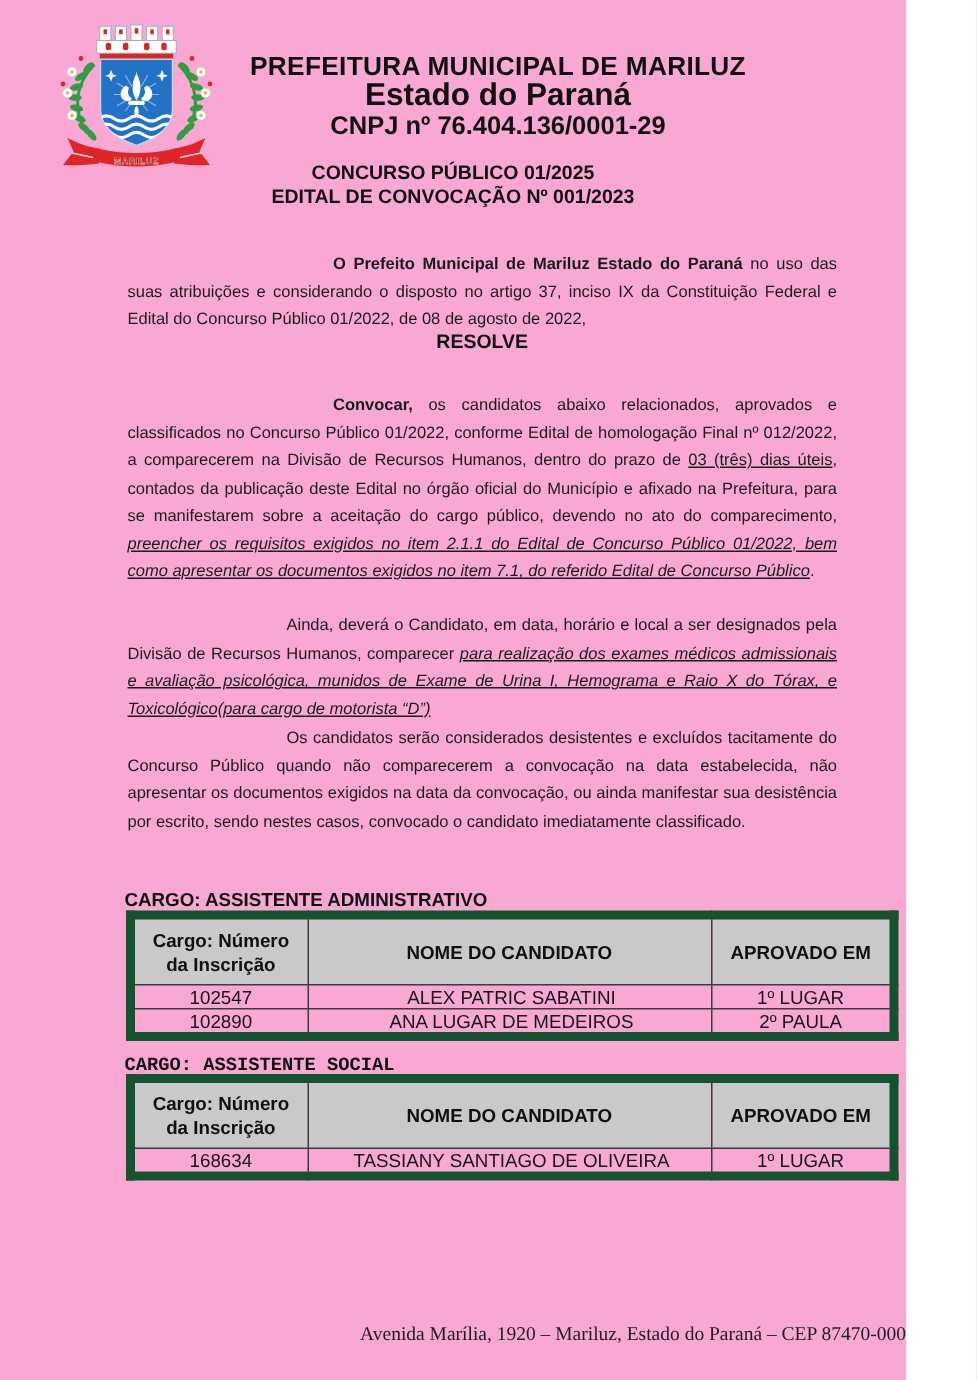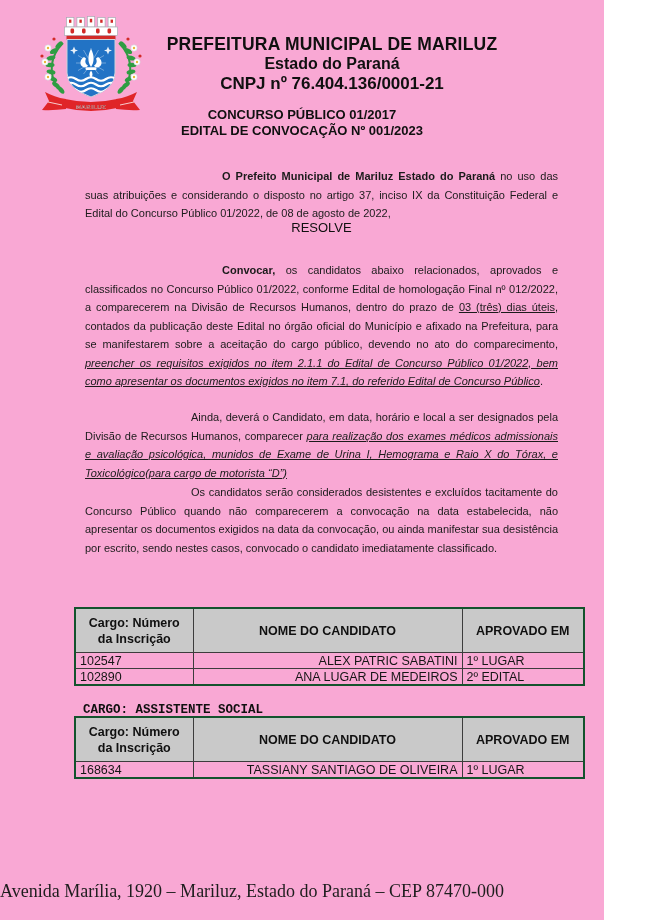--- a/index.html
+++ b/index.html
@@ -4,50 +4,50 @@
 <style>
   html,body{margin:0;padding:0;background:#ffffff;}
   .page{
     position:relative;width:604px;height:920px;background:#f9a8d4;
     font-family:"Liberation Sans",sans-serif;color:#1b1b1b;overflow:hidden;
   }
   
   .logo-svg{position:absolute;left:40px;top:12px;width:102px;height:105px;}
   .title-block{position:absolute;top:34px;left:60px;right:0;text-align:center;color:#101010;font-weight:700;}
   .title-l1{font-size:17.5px;line-height:20px;letter-spacing:.2px;}
-  .title-l2{font-size:16px;line-height:20px;}
+  .title-l2{font-size:21px;line-height:20px;}
   .title-l3{font-size:17px;line-height:20px;}
   .subtitle-block{position:absolute;top:107px;left:0;right:0;text-align:center;color:#101010;font-weight:700;font-size:13px;line-height:16px;}
   
   .para{position:absolute;left:85px;width:473px;text-align:justify;font-size:11px;line-height:18.5px;color:#1b1b1b;}
   .p1{top:156px;text-indent:137px;}
-  .resolve{position:absolute;top:220px;left:85px;width:473px;text-align:center;font-weight:400;font-size:13px;color:#101010;}
+  .resolve{position:absolute;top:220px;left:85px;width:473px;text-align:center;font-weight:700;font-size:13px;color:#101010;}
   .p2{top:250px;text-indent:137px;}
   .p3{top:397px;text-indent:106px;}
   .p4{top:472px;text-indent:106px;}
   .seg-b{font-weight:700;}
   .seg-bu{font-weight:400;text-decoration:underline;}
   .seg-iu{font-style:italic;text-decoration:underline;}
   
   .cargo-label{position:absolute;left:83px;font-weight:700;font-size:12.5px;color:#101010;white-space:nowrap;}
   .lbl-1{top:593px;}
   .lbl-2{top:703px;font-family:Liberation Mono, monospace;}
-  .conv-table{position:absolute;left:74px;border-collapse:collapse;width:509px;table-layout:fixed;border:2px solid #14532d;}
+  .conv-table{position:absolute;left:84px;border-collapse:collapse;width:509px;table-layout:fixed;border:6px solid #14532d;}
   .tbl-1{top:607px;}
   .tbl-2{top:716px;}
   .conv-table th,.conv-table td{border:1px solid #3c3c3c;overflow:hidden;}
   .conv-table th{
     background:#c9c9c9;font-size:12.5px;font-weight:700;text-align:center;
     vertical-align:middle;height:43px;line-height:16px;padding:0 6px;color:#101010;
   }
-  .conv-table td{font-size:12.5px;height:15px;line-height:14px;padding:0 4px;color:#161616;}
-  .conv-table td.name{text-align:right;padding-left:7px;}
-  
-  .footer{position:absolute;top:881px;left:0;right:0;text-align:left;
-    font-family:"Liberation Serif",serif;font-size:18px;color:#1d1d1d;}
+  .conv-table td{font-size:12.5px;height:15px;line-height:14px;padding:0 4px;text-align:center;color:#161616;}
+  .conv-table td.name{text-align:center;padding-left:7px;}
+  
+  .footer{position:absolute;top:881px;left:0;right:0;text-align:right;
+    font-family:"Liberation Serif",serif;font-size:13px;color:#1d1d1d;}
 </style>
 </head>
 <body>
 
 <div class="page">
 
   <svg class="logo-svg" viewBox="0 0 102 105" aria-hidden="true">
     <defs>
       <clipPath id="shieldClip">
         <path d="M27 27.5 H75 V61 Q75 76.5 51 85 Q27 76.5 27 61 Z"></path>
@@ -146,36 +146,37 @@
       <use href="#tailL"></use>
       <use href="#tailL" transform="translate(102 0) scale(-1 1)"></use>
       <path d="M25 87 Q51 93 77 87 L77 96 Q51 102 25 96 Z" fill="#e02528"></path>
       <text x="51" y="97" text-anchor="middle" font-family="Liberation Sans, sans-serif" font-size="6" font-weight="bold" letter-spacing="0.5" fill="#7a1013" stroke="#ffffff" stroke-width="0.22">MARILUZ</text>
     </g>
   </svg>
 
   <div class="title-block">
     <div class="title-l1">PREFEITURA MUNICIPAL DE MARILUZ</div>
     <div class="title-l2">Estado do Paraná</div>
-    <div class="title-l3">CNPJ nº 76.404.136/0001-21</div>
+    <div class="title-l3">CNPJ nº 76.404.136/0001-29</div>
   </div>
 
   <div class="subtitle-block">
-    <div>CONCURSO PÚBLICO 01/2017</div>
+    <div>CONCURSO PÚBLICO 01/2025</div>
     <div>EDITAL DE CONVOCAÇÃO Nº 001/2023</div>
   </div>
 
   <p class="para p1"><span class="seg-b">O Prefeito Municipal de Mariluz Estado do Paraná</span><span> no uso das suas atribuições e considerando o disposto no artigo 37, inciso IX da Constituição Federal e Edital do Concurso Público 01/2022, de 08 de agosto de 2022,</span></p>
 
   <div class="resolve">RESOLVE</div>
 
   <p class="para p2"><span class="seg-b">Convocar,</span><span> os candidatos abaixo relacionados, aprovados e classificados no Concurso Público 01/2022, conforme Edital de homologação Final nº 012/2022, a comparecerem na Divisão de Recursos Humanos, dentro do prazo de </span><span class="seg-bu">03 (três) dias úteis</span><span>, contados da publicação deste Edital no órgão oficial do Município e afixado na Prefeitura, para se manifestarem sobre a aceitação do cargo público, devendo no ato do comparecimento, </span><span class="seg-iu">preencher os requisitos exigidos no item 2.1.1 do Edital de Concurso Público 01/2022, bem como apresentar os documentos exigidos no item 7.1, do referido Edital de Concurso Público</span><span>.</span></p>
   <p class="para p4"><span>Os candidatos serão considerados desistentes e excluídos tacitamente do Concurso Público quando não comparecerem a convocação na data estabelecida, não apresentar os documentos exigidos na data da convocação, ou ainda manifestar sua desistência por escrito, sendo nestes casos, convocado o candidato imediatamente classificado.</span></p>
   <p class="para p3"><span>Ainda, deverá o Candidato, em data, horário e local a ser designados pela Divisão de Recursos Humanos, comparecer </span><span class="seg-iu">para realização dos exames médicos admissionais e avaliação psicológica, munidos de Exame de Urina I, Hemograma e Raio X do Tórax, e Toxicológico(para cargo de motorista “D”)</span></p>
 
+  <div class="cargo-label lbl-1">CARGO: ASSISTENTE ADMINISTRATIVO</div>
   <table class="conv-table tbl-1">
     <colgroup>
         <col style="width:118px">
         <col style="width:269px">
         <col style="width:122px">
       </colgroup>
     <thead>
       <tr>
         <th>Cargo: Número da Inscrição</th>
         <th>NOME DO CANDIDATO</th>
@@ -184,21 +185,21 @@
     </thead>
     <tbody>
       <tr>
         <td>102547</td>
         <td class="name">ALEX PATRIC SABATINI</td>
         <td>1º LUGAR</td>
       </tr>
       <tr>
         <td>102890</td>
         <td class="name">ANA LUGAR DE MEDEIROS</td>
-        <td>2º EDITAL</td>
+        <td>2º PAULA</td>
       </tr>
     </tbody>
   </table>
 
   <div class="cargo-label lbl-2">CARGO: ASSISTENTE SOCIAL</div>
   <table class="conv-table tbl-2">
     <colgroup>
         <col style="width:118px">
         <col style="width:269px">
         <col style="width:122px">

